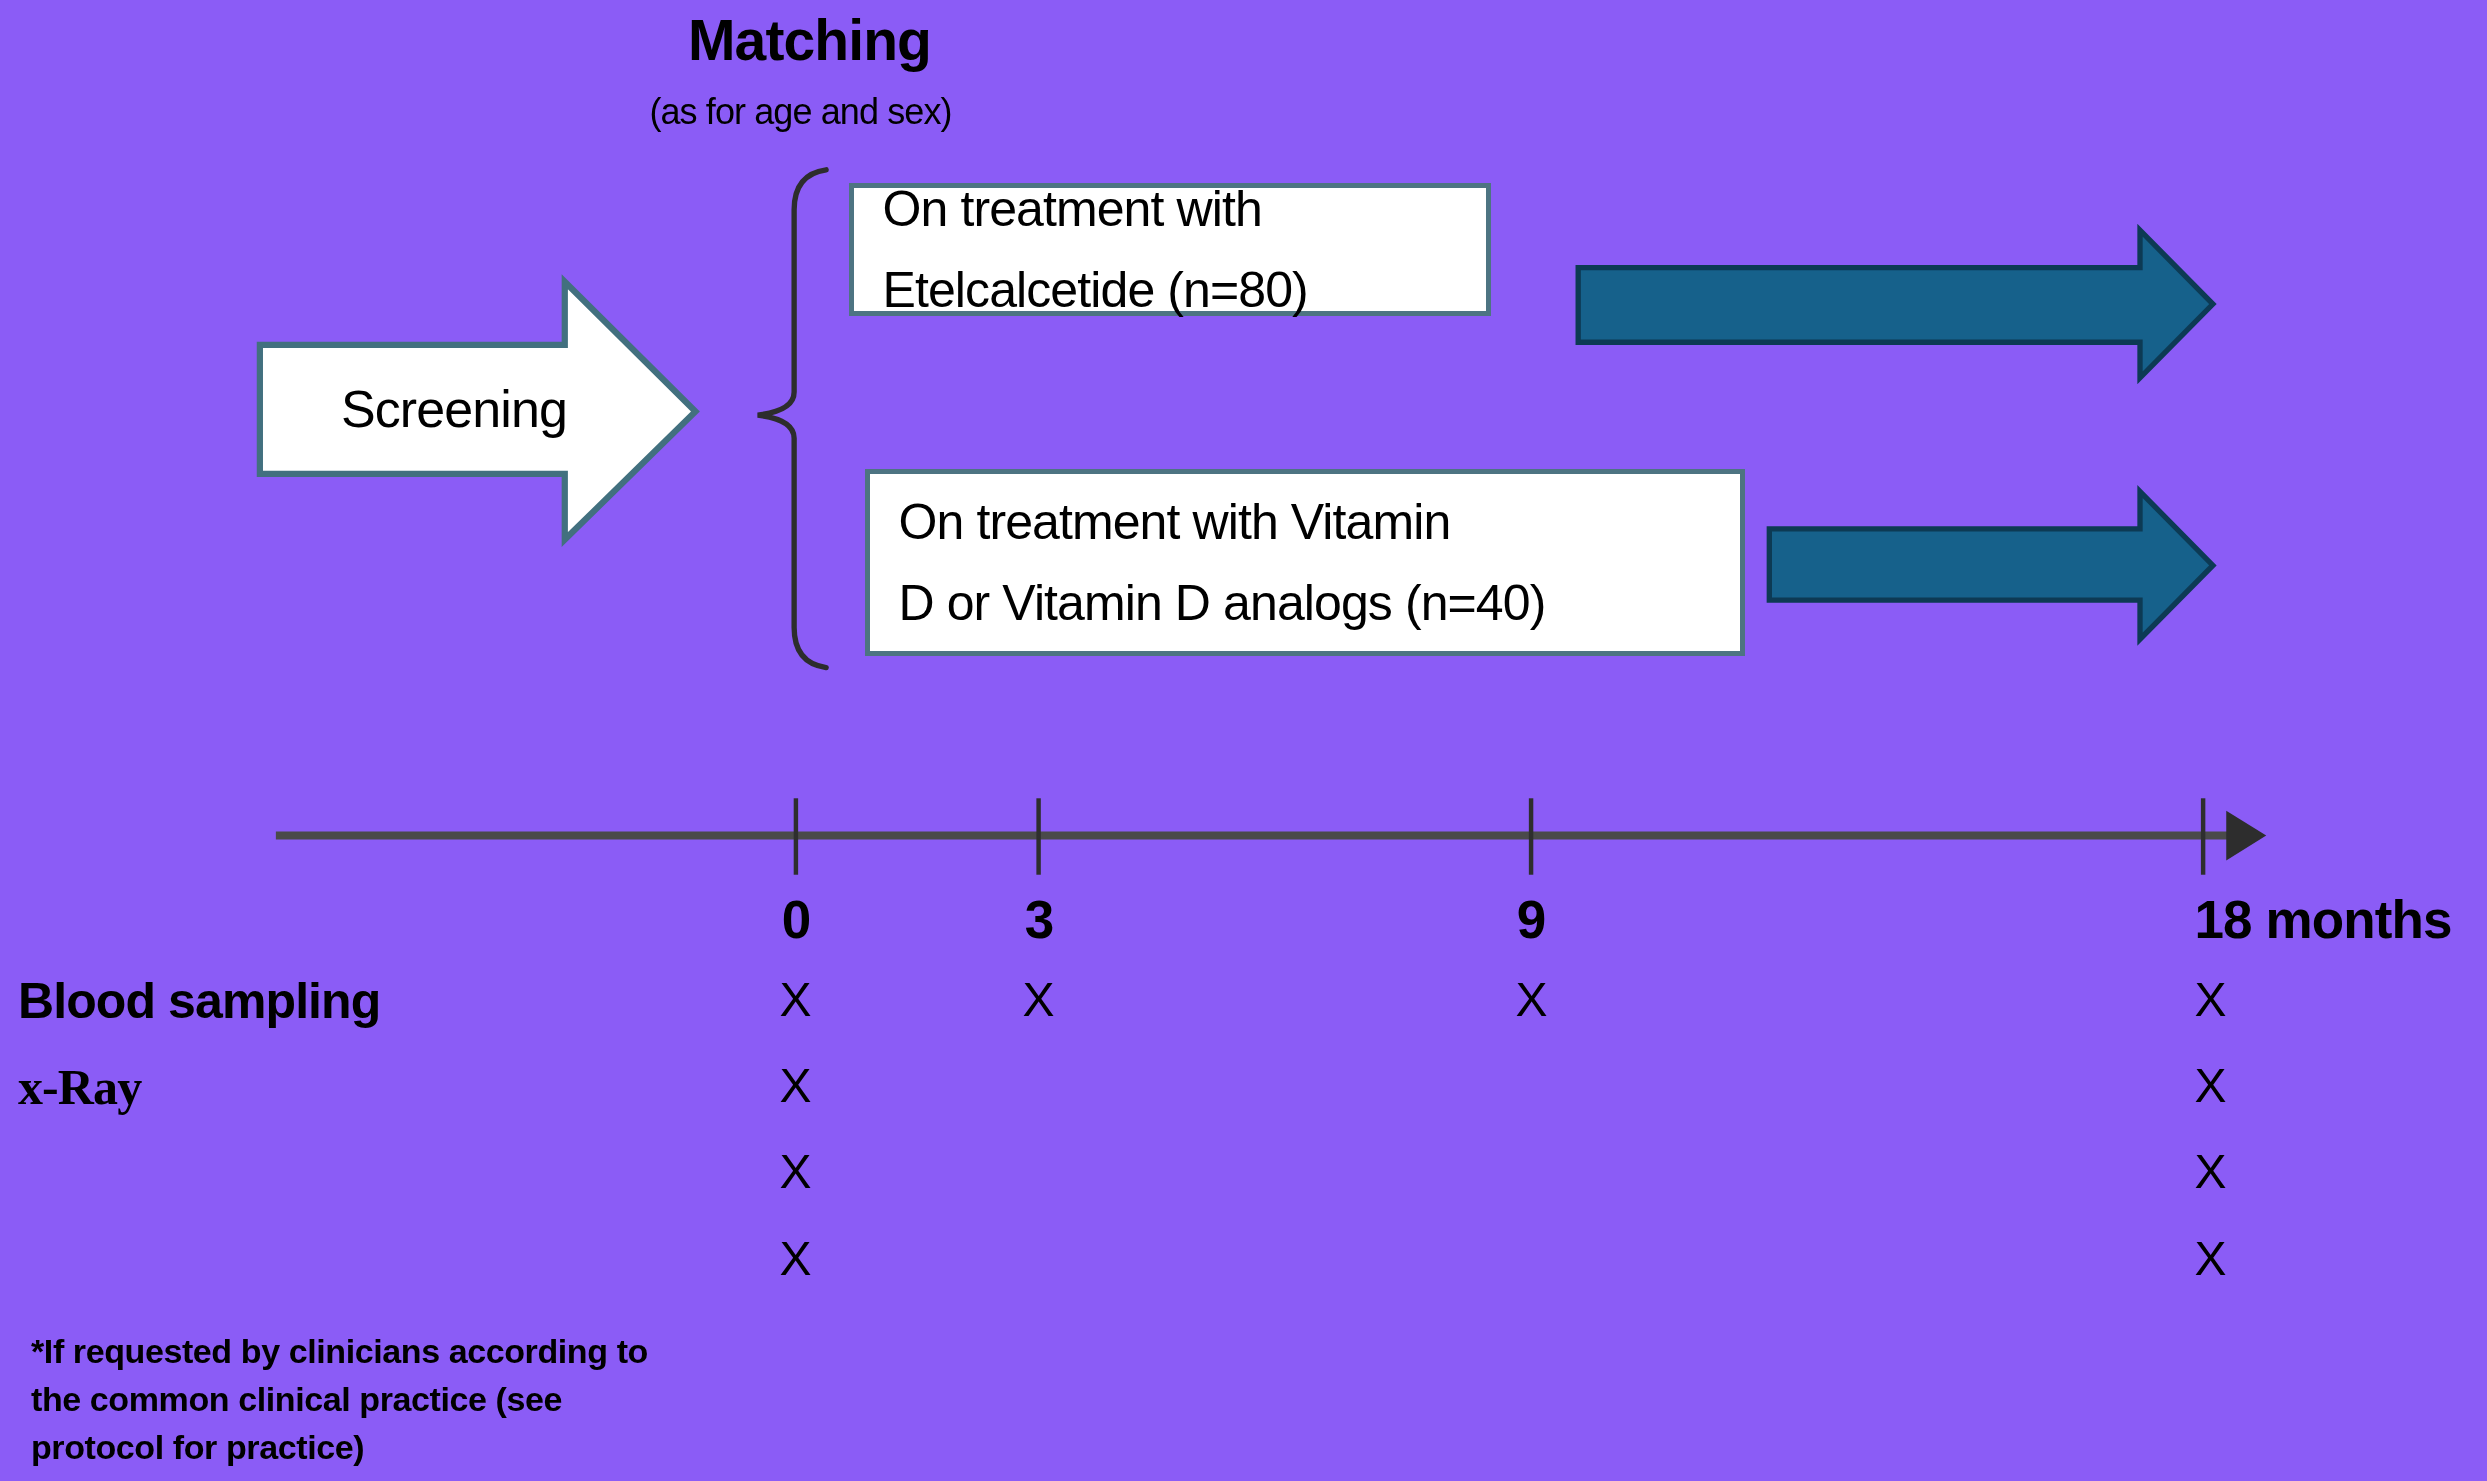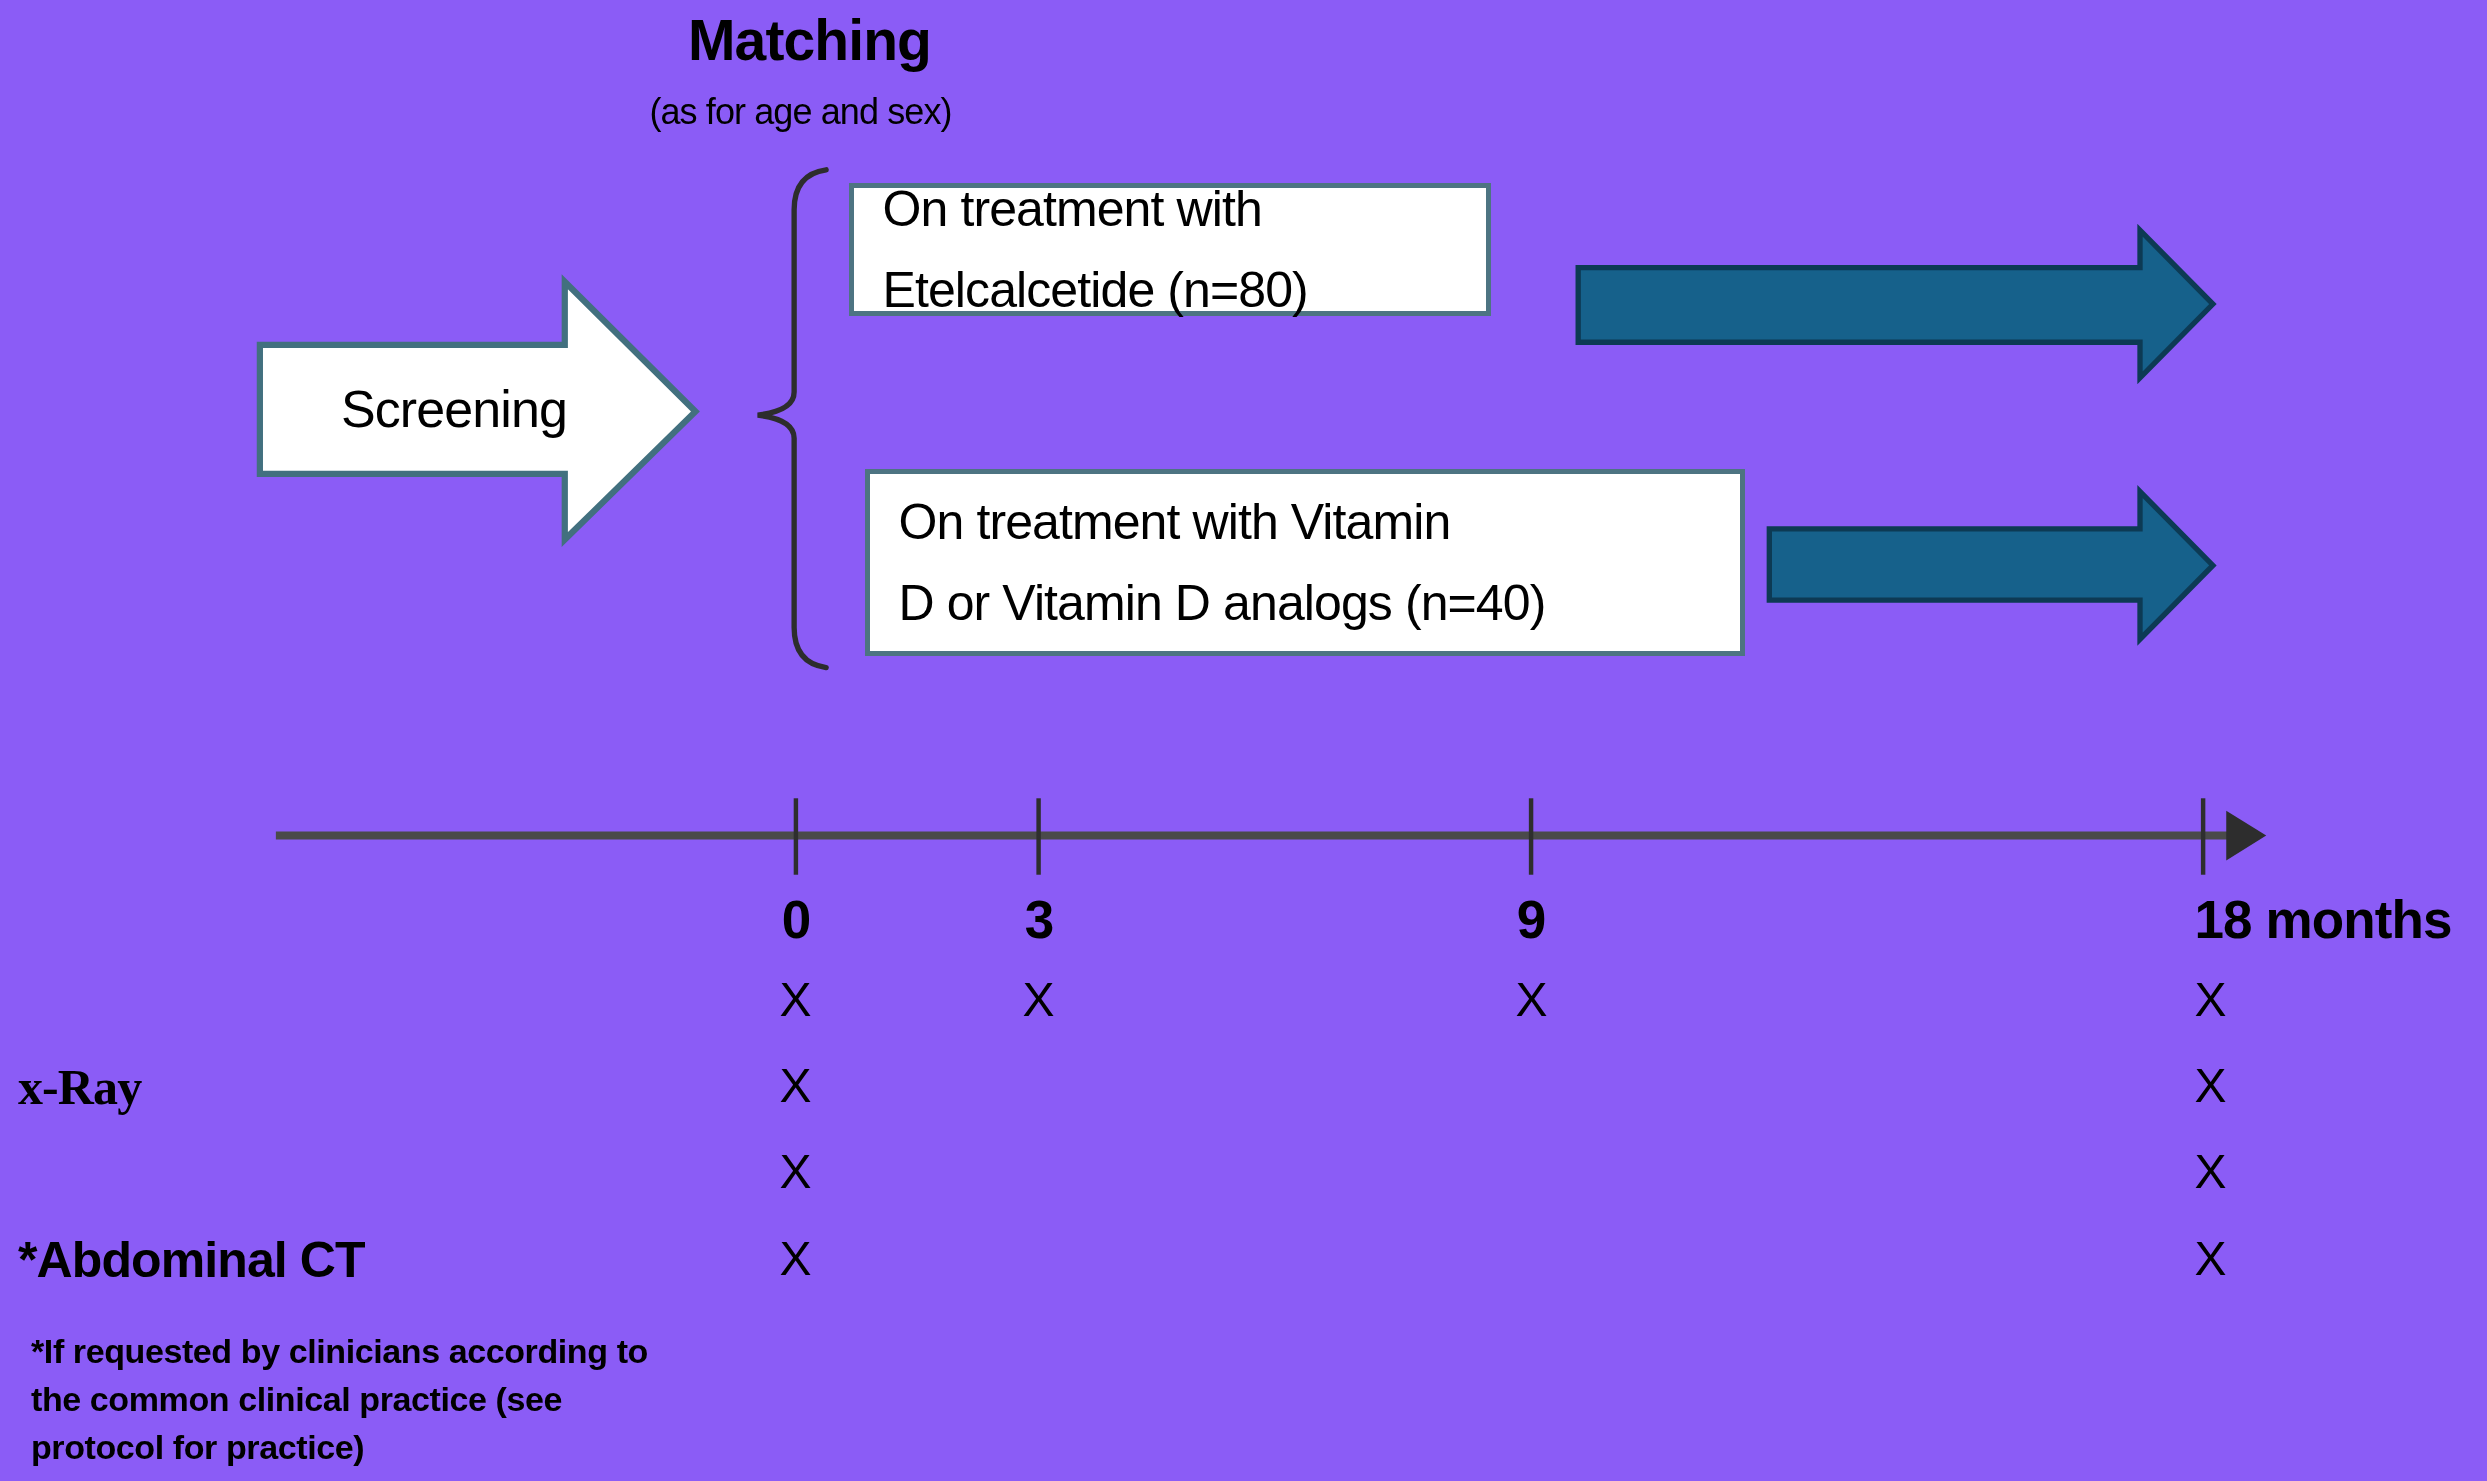--- a/index.html
+++ b/index.html
@@ -107,29 +107,29 @@
   </div>
   <div class="treatment-box" id="treatment-box-2">
     <span>On treatment with Vitamin
 D or Vitamin D analogs (n=40)</span>
   </div>
 
 <div class="tick-label" style="left: 618px;">0</div>
     <div class="tick-label" style="left: 861px;">3</div>
     <div class="tick-label" style="left: 1353px;">9</div>
     <div class="tick-label" style="left: 2145px;">18 months</div>
+    <div class="row-label" style="top: 972px;">Blood sampling</div>
     <div class="mark" style="left: 760px; top: 972px;">X</div>
     <div class="mark" style="left: 1003px; top: 972px;">X</div>
     <div class="mark" style="left: 1496px; top: 972px;">X</div>
     <div class="mark" style="left: 2175px; top: 972px;">X</div>
     <div class="row-label" style="top: 1058px; font-family: Liberation Serif, serif;">x-Ray</div>
     <div class="mark" style="left: 760px; top: 1058px;">X</div>
     <div class="mark" style="left: 2175px; top: 1058px;">X</div>
     <div class="mark" style="left: 760px; top: 1144px;">X</div>
     <div class="mark" style="left: 2175px; top: 1144px;">X</div>
-    <div class="row-label" style="top: 1231px;">*Abdominal CT</div>
     <div class="mark" style="left: 760px; top: 1231px;">X</div>
     <div class="mark" style="left: 2175px; top: 1231px;">X</div>
     <div class="footnote-line" style="top: 1332px;">*If requested by clinicians according to</div>
     <div class="footnote-line" style="top: 1380px;">the common clinical practice (see</div>
     <div class="footnote-line" style="top: 1428px;">protocol for practice)</div>
   </div>
 
 
 </body></html>

